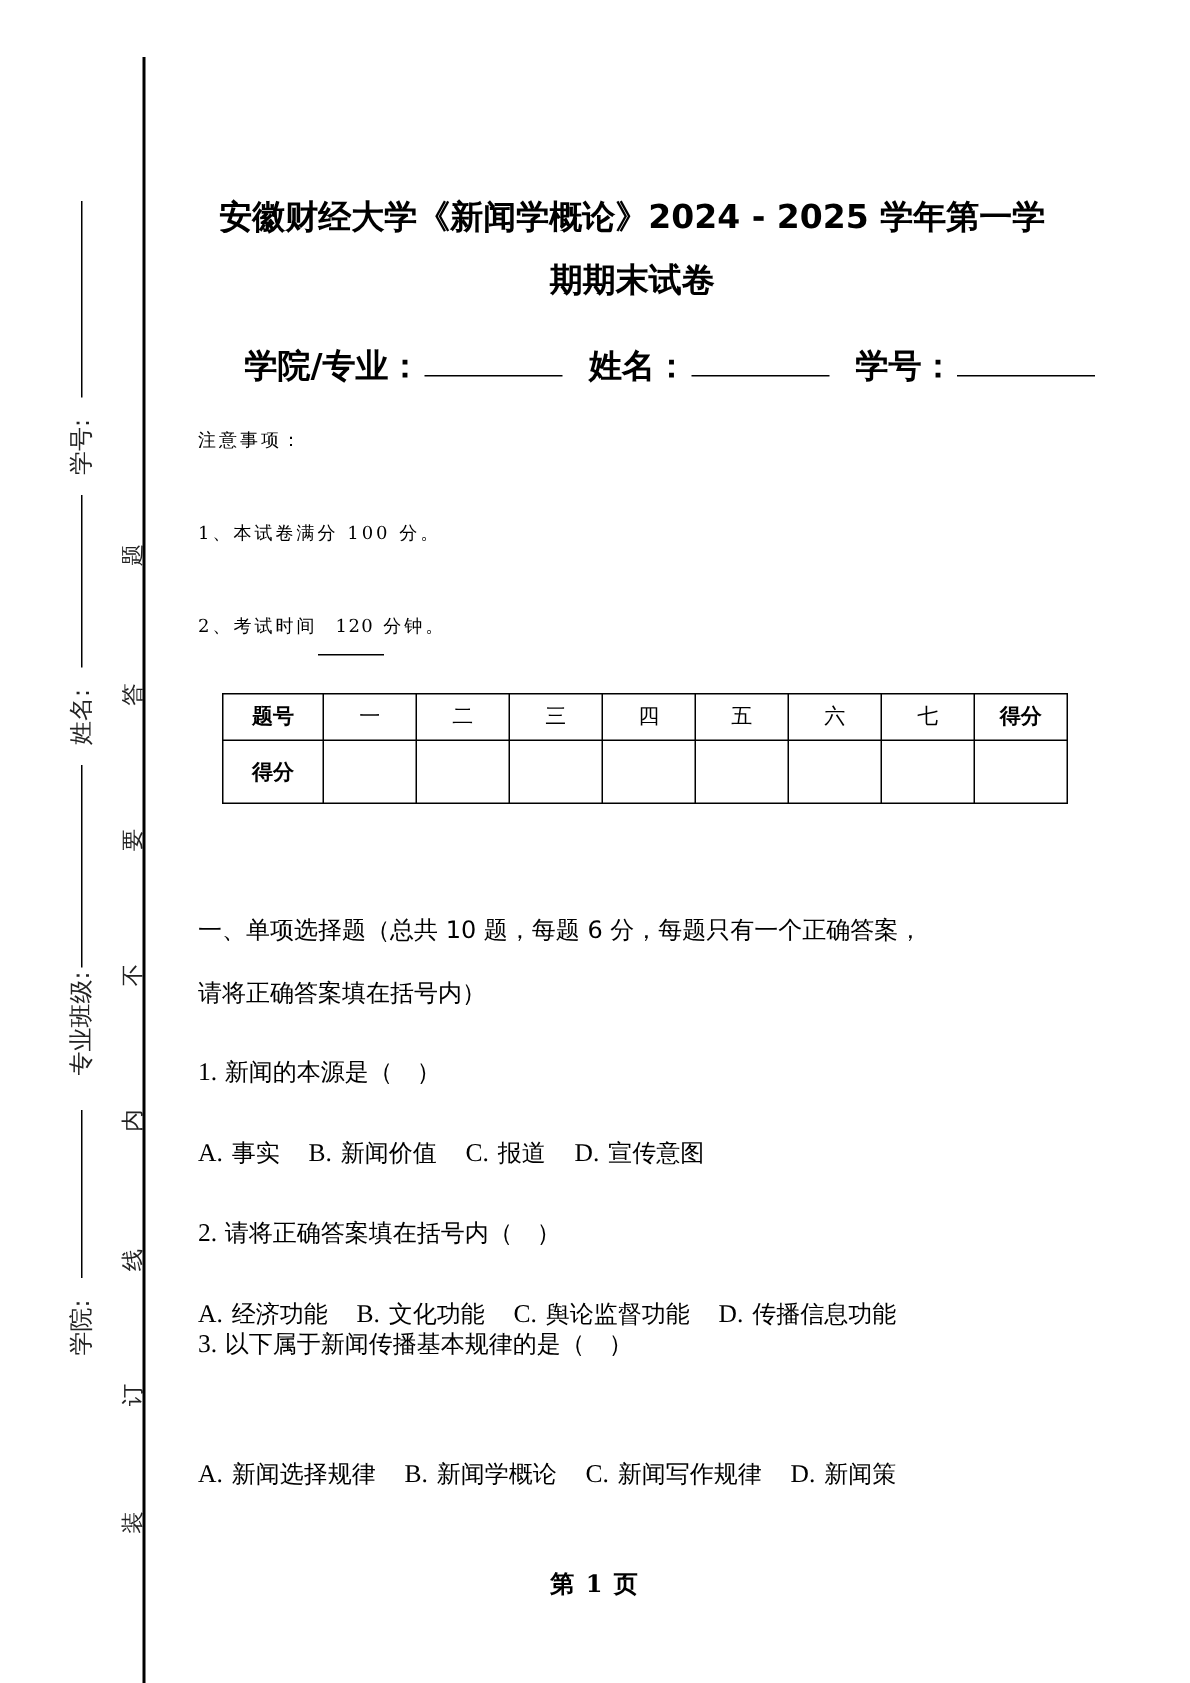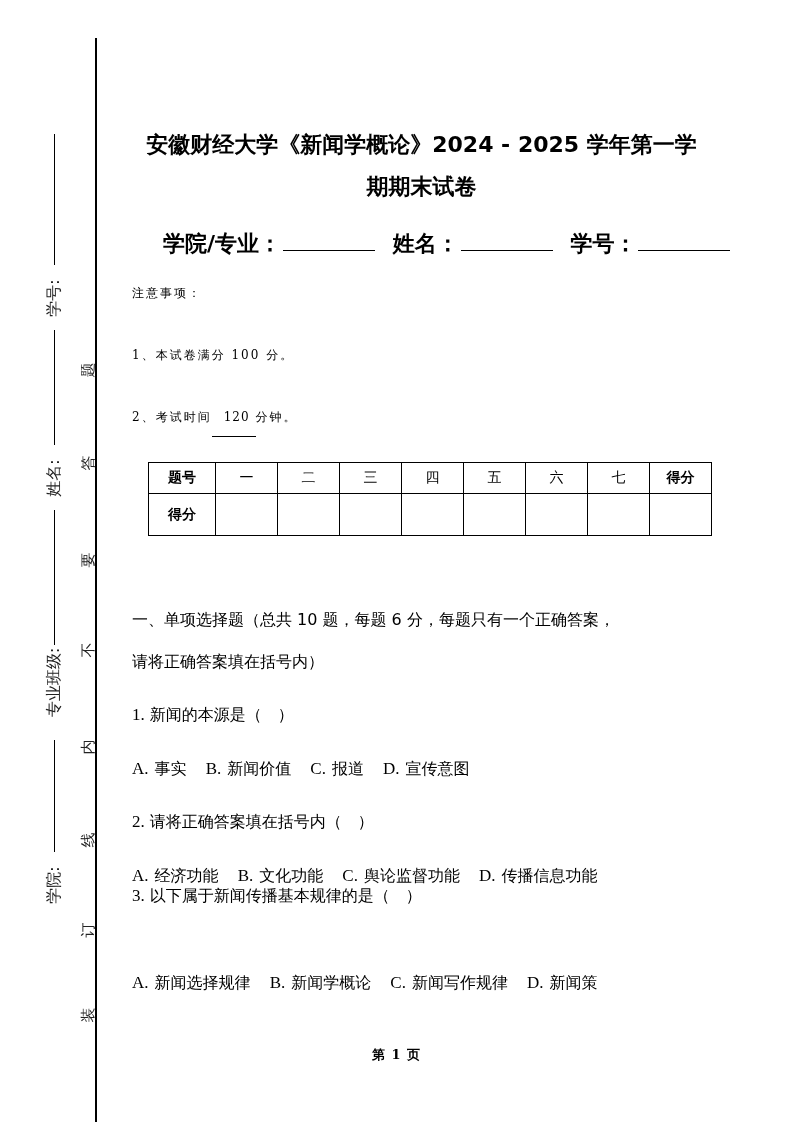--- a/index.html
+++ b/index.html
@@ -40,21 +40,21 @@
   table.score tr.r2 td { height: 50px; }
   table.score td.c0 { width: 66px; }
   table.score td.cn { width: 61px; }
 
   .q { position: absolute; left: 132px; font-family: "DejaVu Sans", sans-serif; font-size: 16px; white-space: nowrap; }
   .q .num { font-family: "Liberation Serif", serif; font-size: 17px; }
   .opts span.opt { margin-right: 14px; }
   .opts .letter { font-family: "Liberation Serif", serif; font-size: 17px; margin-right: 6px; }
 
   .footer { position: absolute; top: 1046px; left: 0; width: 793px; text-align: center;
-            font-family: "DejaVu Serif", serif; font-weight: bold; font-size: 13px; letter-spacing: 1px; }
+            font-family: "DejaVu Serif", serif; font-weight: bold; font-size: 16px; letter-spacing: 1px; }
 </style>
 </head>
 <body>
 
 <div class="main-line"></div>
 <div class="seg-line" style="top:134px;height:131px"></div>
 <div class="seg-line" style="top:330px;height:115px"></div>
 <div class="seg-line" style="top:510px;height:135px"></div>
 <div class="seg-line" style="top:740px;height:112px"></div>
 

